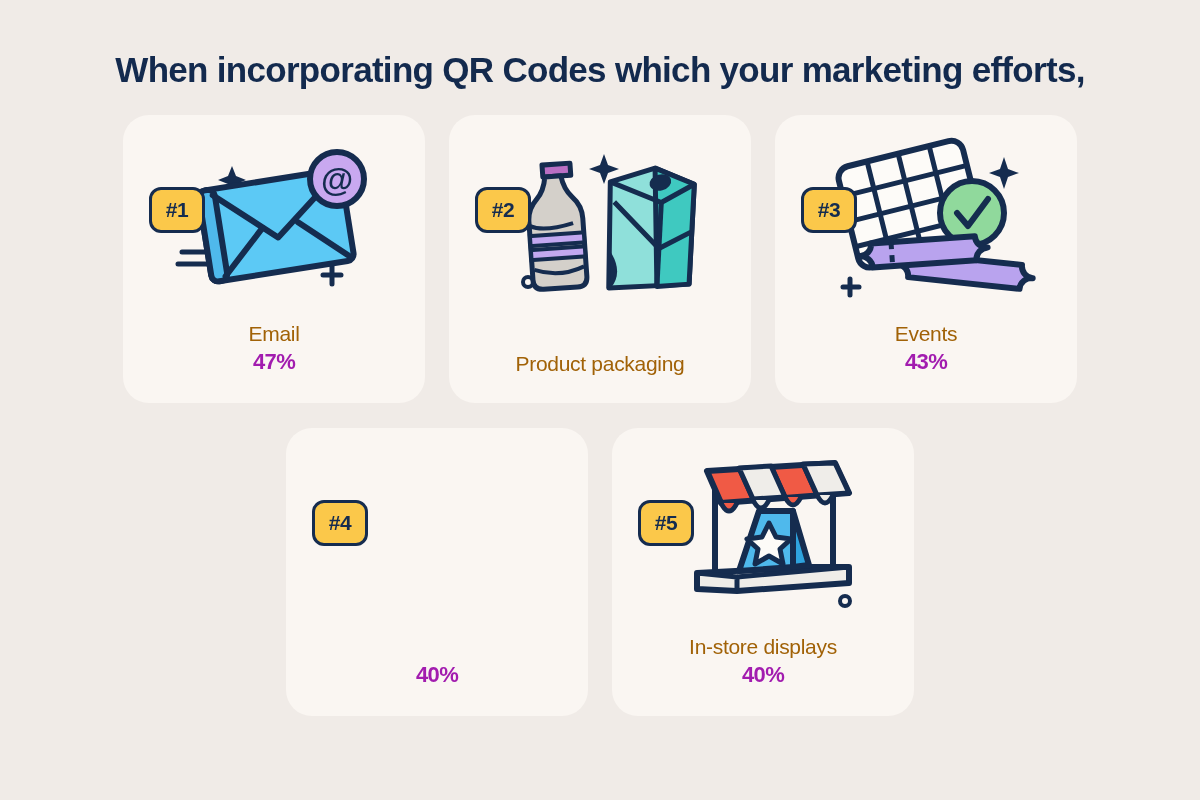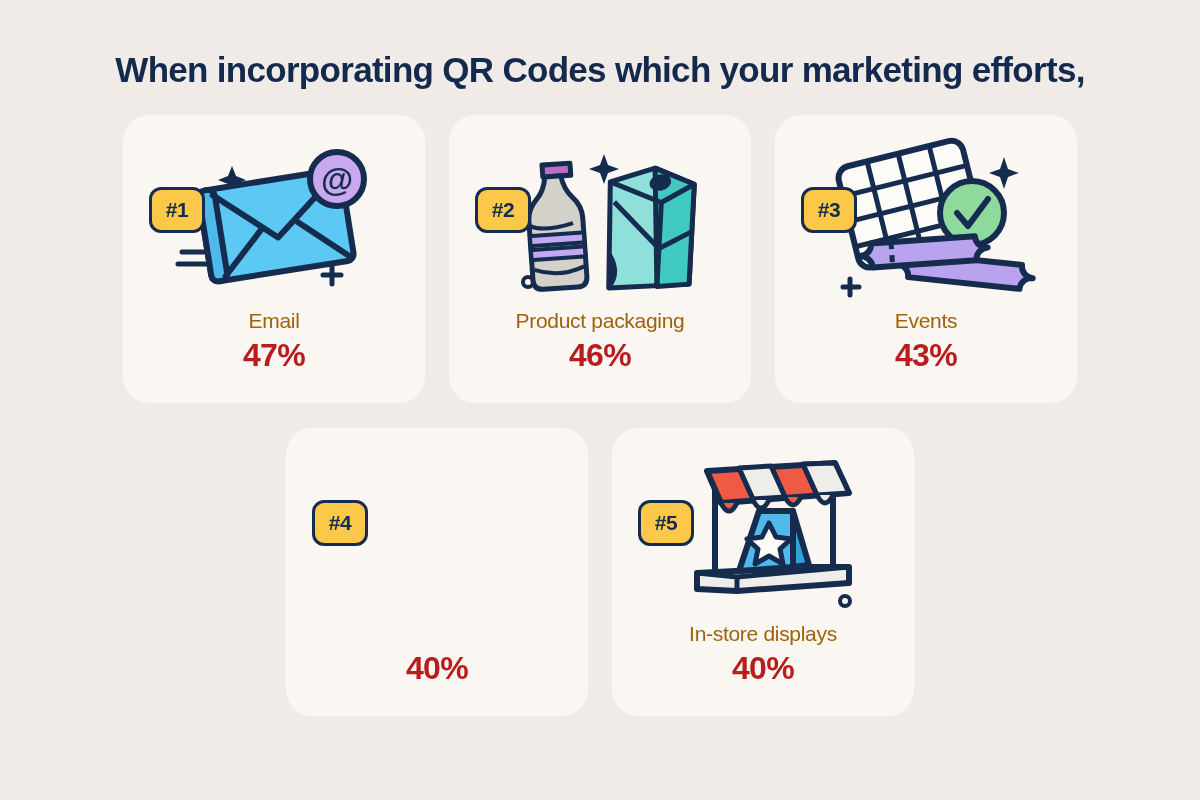--- a/index.html
+++ b/index.html
@@ -97,23 +97,23 @@
     text-align: center;
   }
   .cap-label {
     font-size: 21px;
     font-weight: normal;
     color: #a16207;
     letter-spacing: -0.3px;
     line-height: 1.25;
   }
   .cap-value {
-    font-size: 32px;
+    font-size: 22px;
     font-weight: bold;
-    color: #b91c1c;
+    color: #a21caf;
     letter-spacing: -0.6px;
     line-height: 1.3;
     margin-top: 1px;
   }
 </style>
 </head>
 <body>
 
 <div class="title-block">
   <div class="title-line">When incorporating QR Codes which your marketing efforts,</div>
@@ -175,21 +175,20 @@
             <path d="M108 42 L160 60 L192 40" fill="none" stroke="#152C4F" stroke-width="5" stroke-linejoin="round"></path>
             <path d="M160 60 L160 144" fill="none" stroke="#152C4F" stroke-width="5"></path>
             <path d="M113 62 L160 106 L191 88" fill="none" stroke="#152C4F" stroke-width="5" stroke-linejoin="round"></path>
             <path d="M112 112 q14 20 2 36" fill="#152C4F"></path>
             <ellipse cx="158" cy="40" rx="11" ry="8" transform="rotate(-18 158 40)" fill="#152C4F"></ellipse>
           </g>
         </svg>
       </div>
       <div class="caption">
         <div class="cap-label">Product packaging</div>
-        <div class="cap-value">46%</div>
       </div>
     </div>
 
     <div class="card">
       <div class="badge">#3</div>
       <div class="art">
         <svg width="200" height="165" viewBox="0 0 200 165">
 
           <path d="M178 18 L182 30 L193 34 L182 38 L178 50 L174 38 L163 34 L174 30 Z" fill="#152C4F"></path>
           <path d="M24 140 v16 M17 148 h16" stroke="#152C4F" stroke-width="5" stroke-linecap="round"></path>

